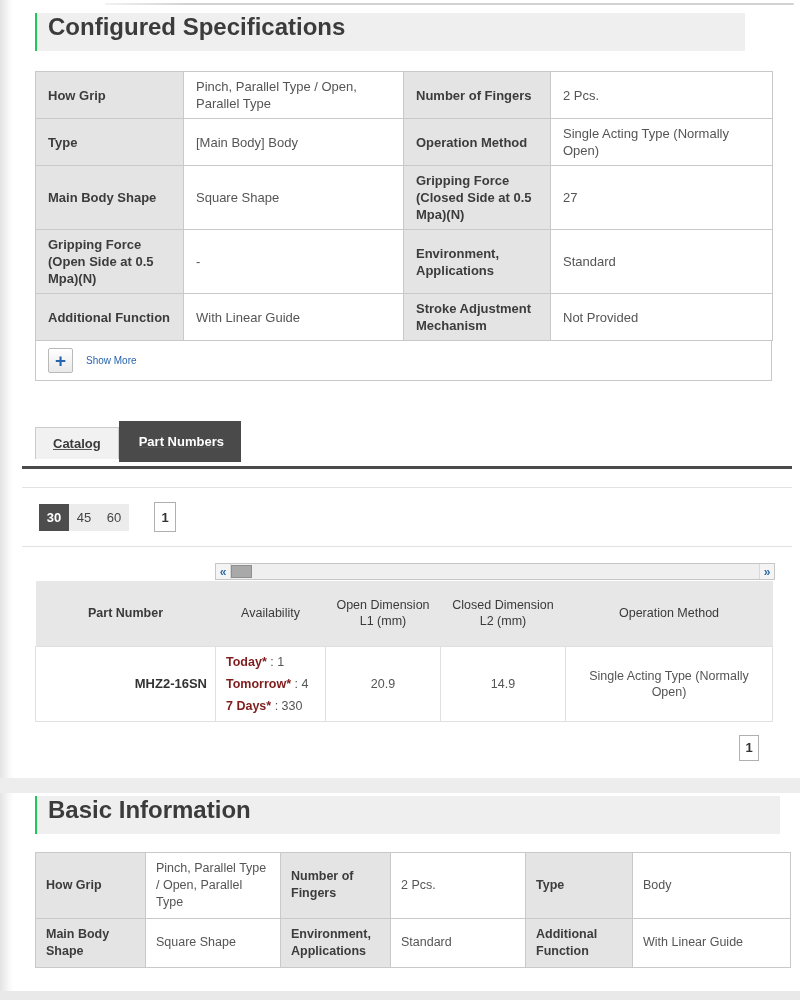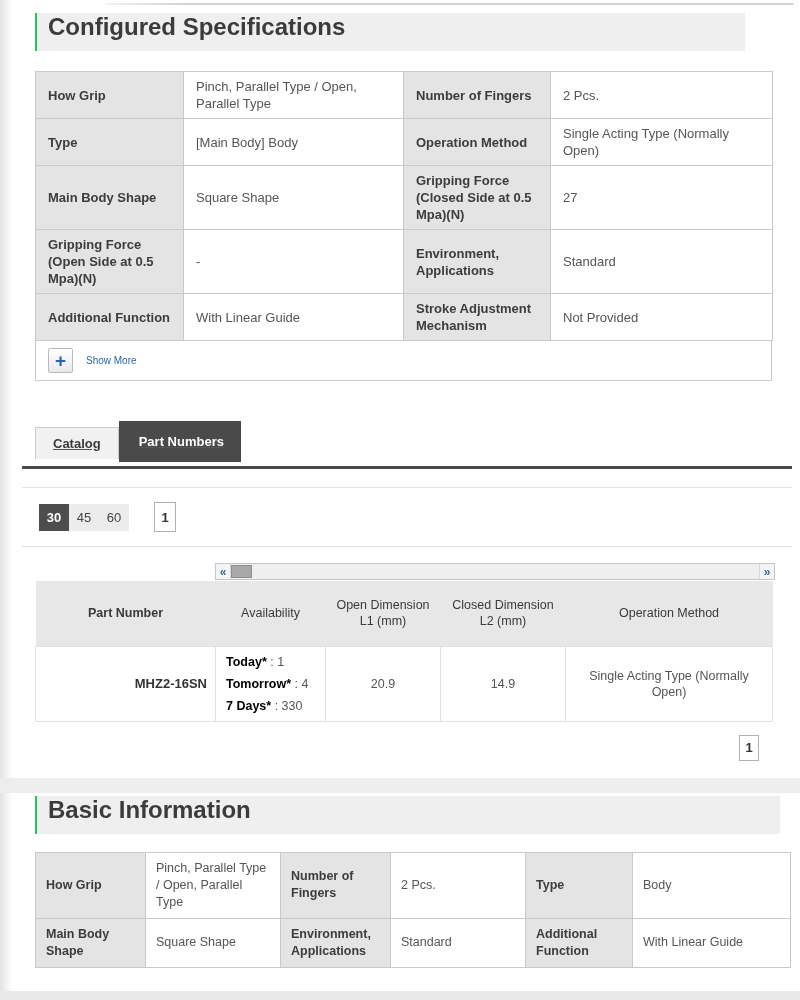--- a/index.html
+++ b/index.html
@@ -63,21 +63,21 @@
   .scroll-track { flex:1; }
 
   .pn-table { width:737px; margin-top:1px; table-layout:fixed; font-size:12.5px; }
   .pn-table thead th { background:#e7e7e7; height:65px; font-weight:normal; color:#3a3a3a;
     text-align:center; vertical-align:middle; line-height:16px; padding:0 6px; }
   .pn-table thead th.bold { font-weight:bold; }
   .pn-table tbody td { border:1px solid #e0e0e0; height:73px; text-align:center;
     vertical-align:middle; color:#555; line-height:16px; padding:4px 8px; }
   .pn-table td.pn-cell { font-weight:bold; color:#333; text-align:right; padding-left:13px; font-size:13px; }
   .pn-table td.avail-cell { text-align:left; padding-left:10px; line-height:22px; }
-  .avail-cell b { color:#000000; }
+  .avail-cell b { color:#7f1d1d; }
 
   .bottom-pager { width:737px; margin-top:13px; display:flex; justify-content:flex-end; padding-right:13px; }
   .band { height:15px; background:#ededed; margin:17px 0 0 -35px; width:800px; }
   .section-header.bi { margin-top:3px; }
 
   .basic-table { width:755px; margin-top:18px; table-layout:fixed; font-size:12.5px; }
   .basic-table td { border:1px solid #c9c9c9; padding:7px 10px; line-height:17px; vertical-align:middle; }
   .basic-table td.lbl { background:#e4e4e4; font-weight:bold; color:#3c3c3c; }
   .basic-table td.val { background:#fff; color:#555; }
 

